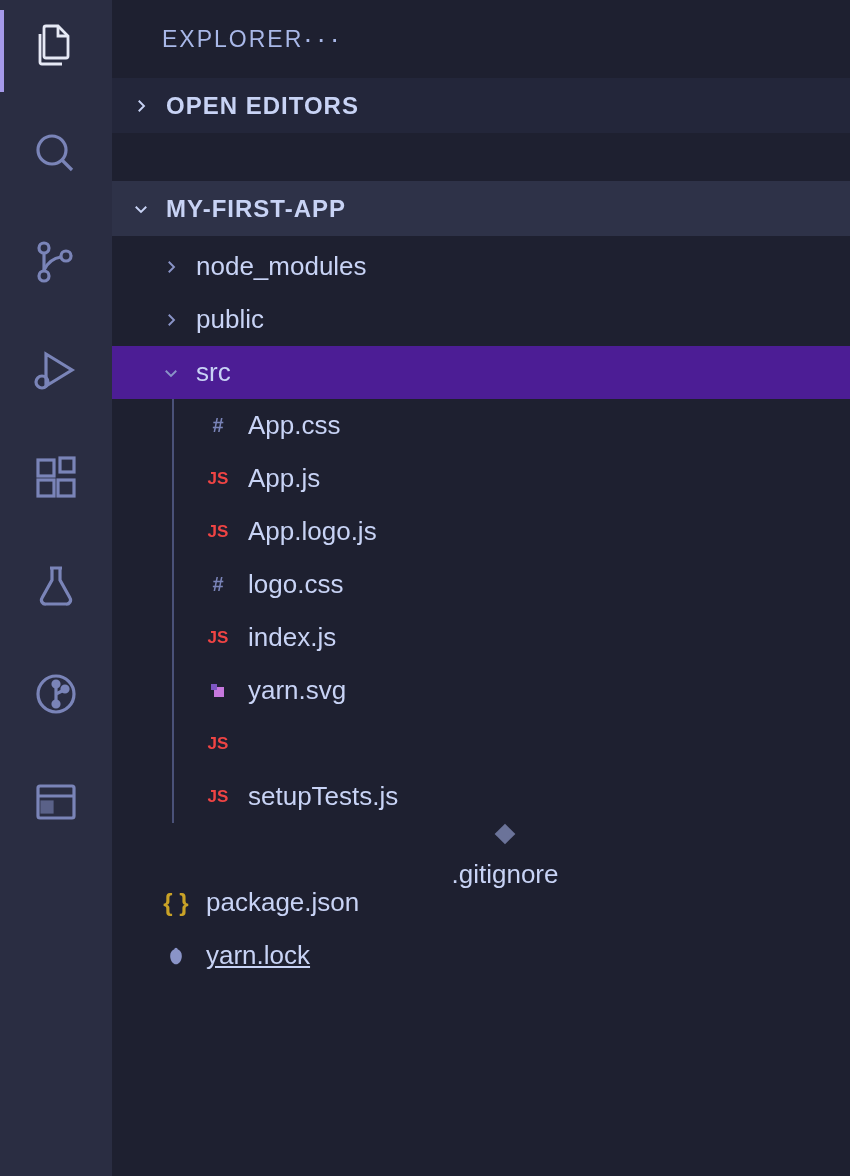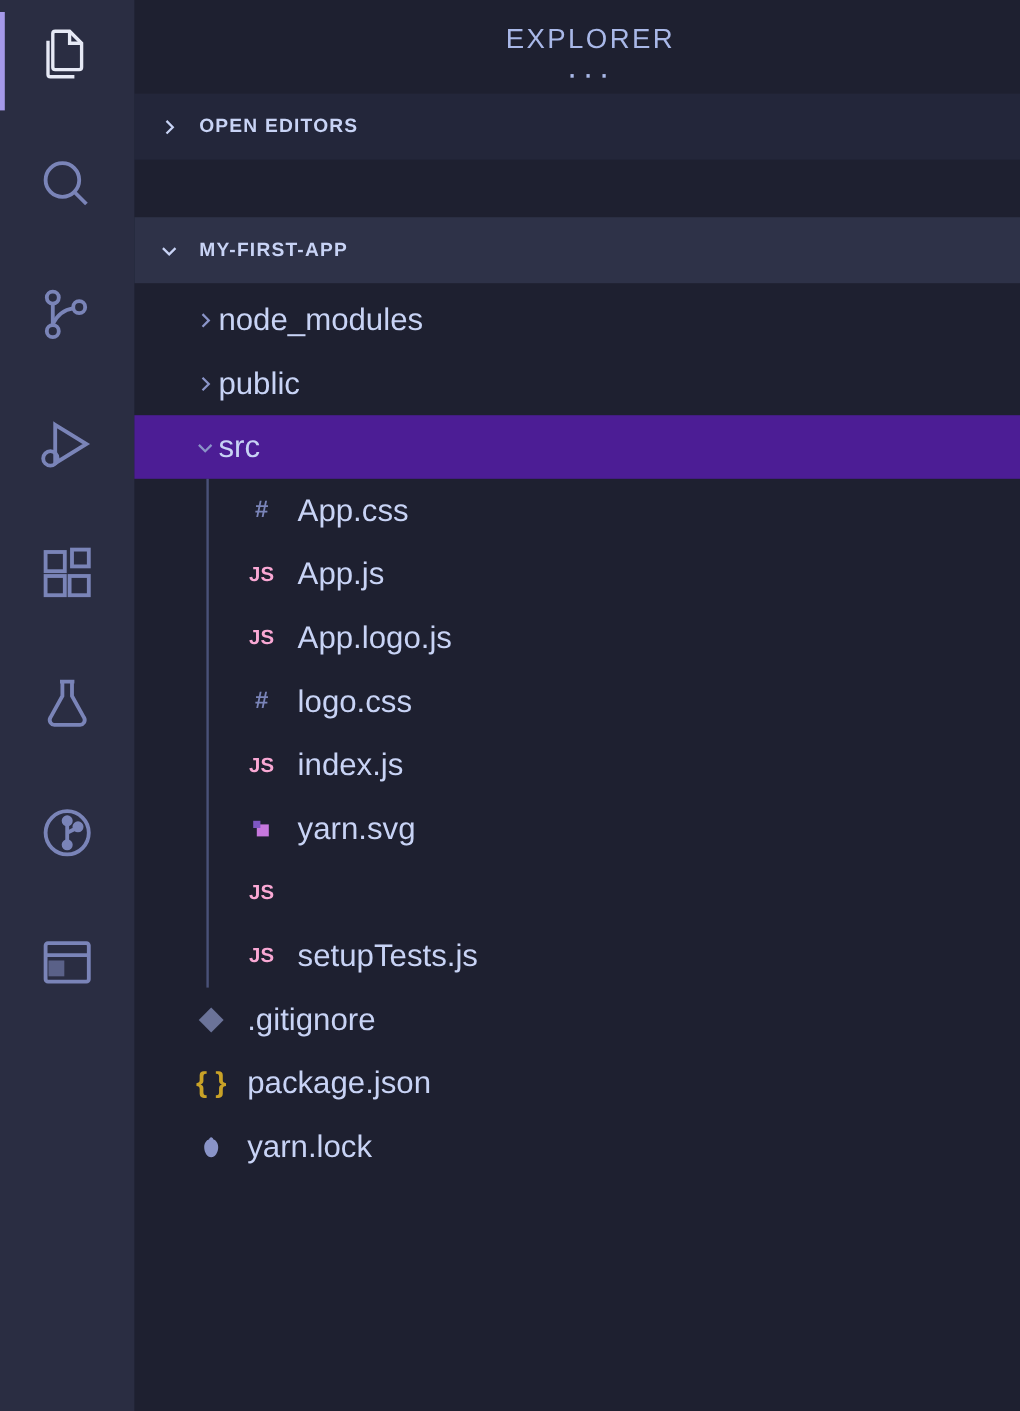--- a/index.html
+++ b/index.html
@@ -44,60 +44,59 @@
   .sidebar {
     flex: 1;
     background: #1e2030;
     display: flex;
     flex-direction: column;
   }
   .sidebar-header {
     height: 78px;
     display: flex;
     align-items: center;
-    justify-content: flex-end;
+    justify-content: flex-start;
     padding: 0 28px 0 50px;
     color: #a9b8e8;
     letter-spacing: 2px;
     font-size: 23px;
-    flex-direction: column;
   }
   .ellipsis { font-size: 28px; letter-spacing: 4px; color: #a9b8e8; cursor:pointer; }
   .section-header {
     height: 55px;
     display: flex;
     align-items: center;
     gap: 14px;
     padding-left: 18px;
     background: #23263a;
     font-weight: 700;
-    font-size: 16px;
+    font-size: 24px;
     letter-spacing: 1px;
     color: #c8d3f5;
     cursor: pointer;
   }
   .section-header.project { background: #2e3248; margin-top: 48px; }
   .chev { display:inline-flex; width:22px; justify-content:center; }
   .tree { padding-top: 4px; }
   .row {
     height: 53px;
     display: flex;
     align-items: center;
     font-size: 26px;
     color: #c8d3f5;
     cursor: pointer;
     position: relative;
   }
-  .row.folder { padding-left: 48px; font-weight:400;}
+  .row.folder { padding-left: 48px; gap: 14px; font-weight:400;}
   .row.src-selected { background: #4c1d95; }
   .row.file { padding-left: 60px; gap: 14px; }
   .row.file.nested { padding-left: 90px; }
   .ficon { width:32px; display:inline-flex; justify-content:center; font-size:20px; font-weight:700; }
   .ic-hash { color:#7a84b8; }
-  .ic-js { color:#f9a8d4; font-size:17px; letter-spacing:0px;}
+  .ic-js { color:#ef4444; font-size:17px; letter-spacing:0px;}
   .ic-svg { color:#c678dd; }
   .ic-braces { color:#c9a227; font-size:24px;}
   .ic-info { color:#7a84b8; }
   .ic-yarn { color:#7a84b8; }
   .ic-git { color:#7a84b8; }
   .guide-container { position:absolute; left:60px; top:0; bottom:0; width:2px; background:#4a5178; }
 </style>
 </head>
 <body>
 
@@ -258,33 +257,33 @@
       </div>
       <div class="row file nested">
         <span class="ficon ic-js">JS</span>
       </div>
       <div class="row file nested">
         <span class="ficon ic-js">JS</span>
         <span>setupTests.js</span>
       </div>
     </div>
 
-    <div class="row file" style="padding-left:48px;">
+    <div class="row file" style="padding-left:48px;flex-direction:column;">
       <span class="ficon ic-git">
         <svg width="22" height="22" viewBox="0 0 24 24">
             <rect x="4" y="4" width="16" height="16" transform="rotate(45 12 12)" fill="#6b7399"></rect>
           </svg>
       </span>
       <span>.gitignore</span>
     </div>
     <div class="row file" style="padding-left:48px;">
       <span class="ficon ic-braces">{ }</span>
       <span>package.json</span>
     </div>
-    <div class="row file" style="padding-left:48px;">
+    <div class="row file" style="padding-left:48px;text-decoration:underline;">
       <span class="ficon ic-yarn">
         <svg width="20" height="20" viewBox="0 0 24 24" fill="#8a94c8">
             <path d="M12 2c1 0 2 1 2 2 3 1 5 4 5 8 0 5-3 10-7 10s-7-5-7-10c0-4 2-7 5-8 0-1 1-2 2-2z"></path>
           </svg>
       </span>
       <span>yarn.lock</span>
     </div>
 
   </div>
 </div>

